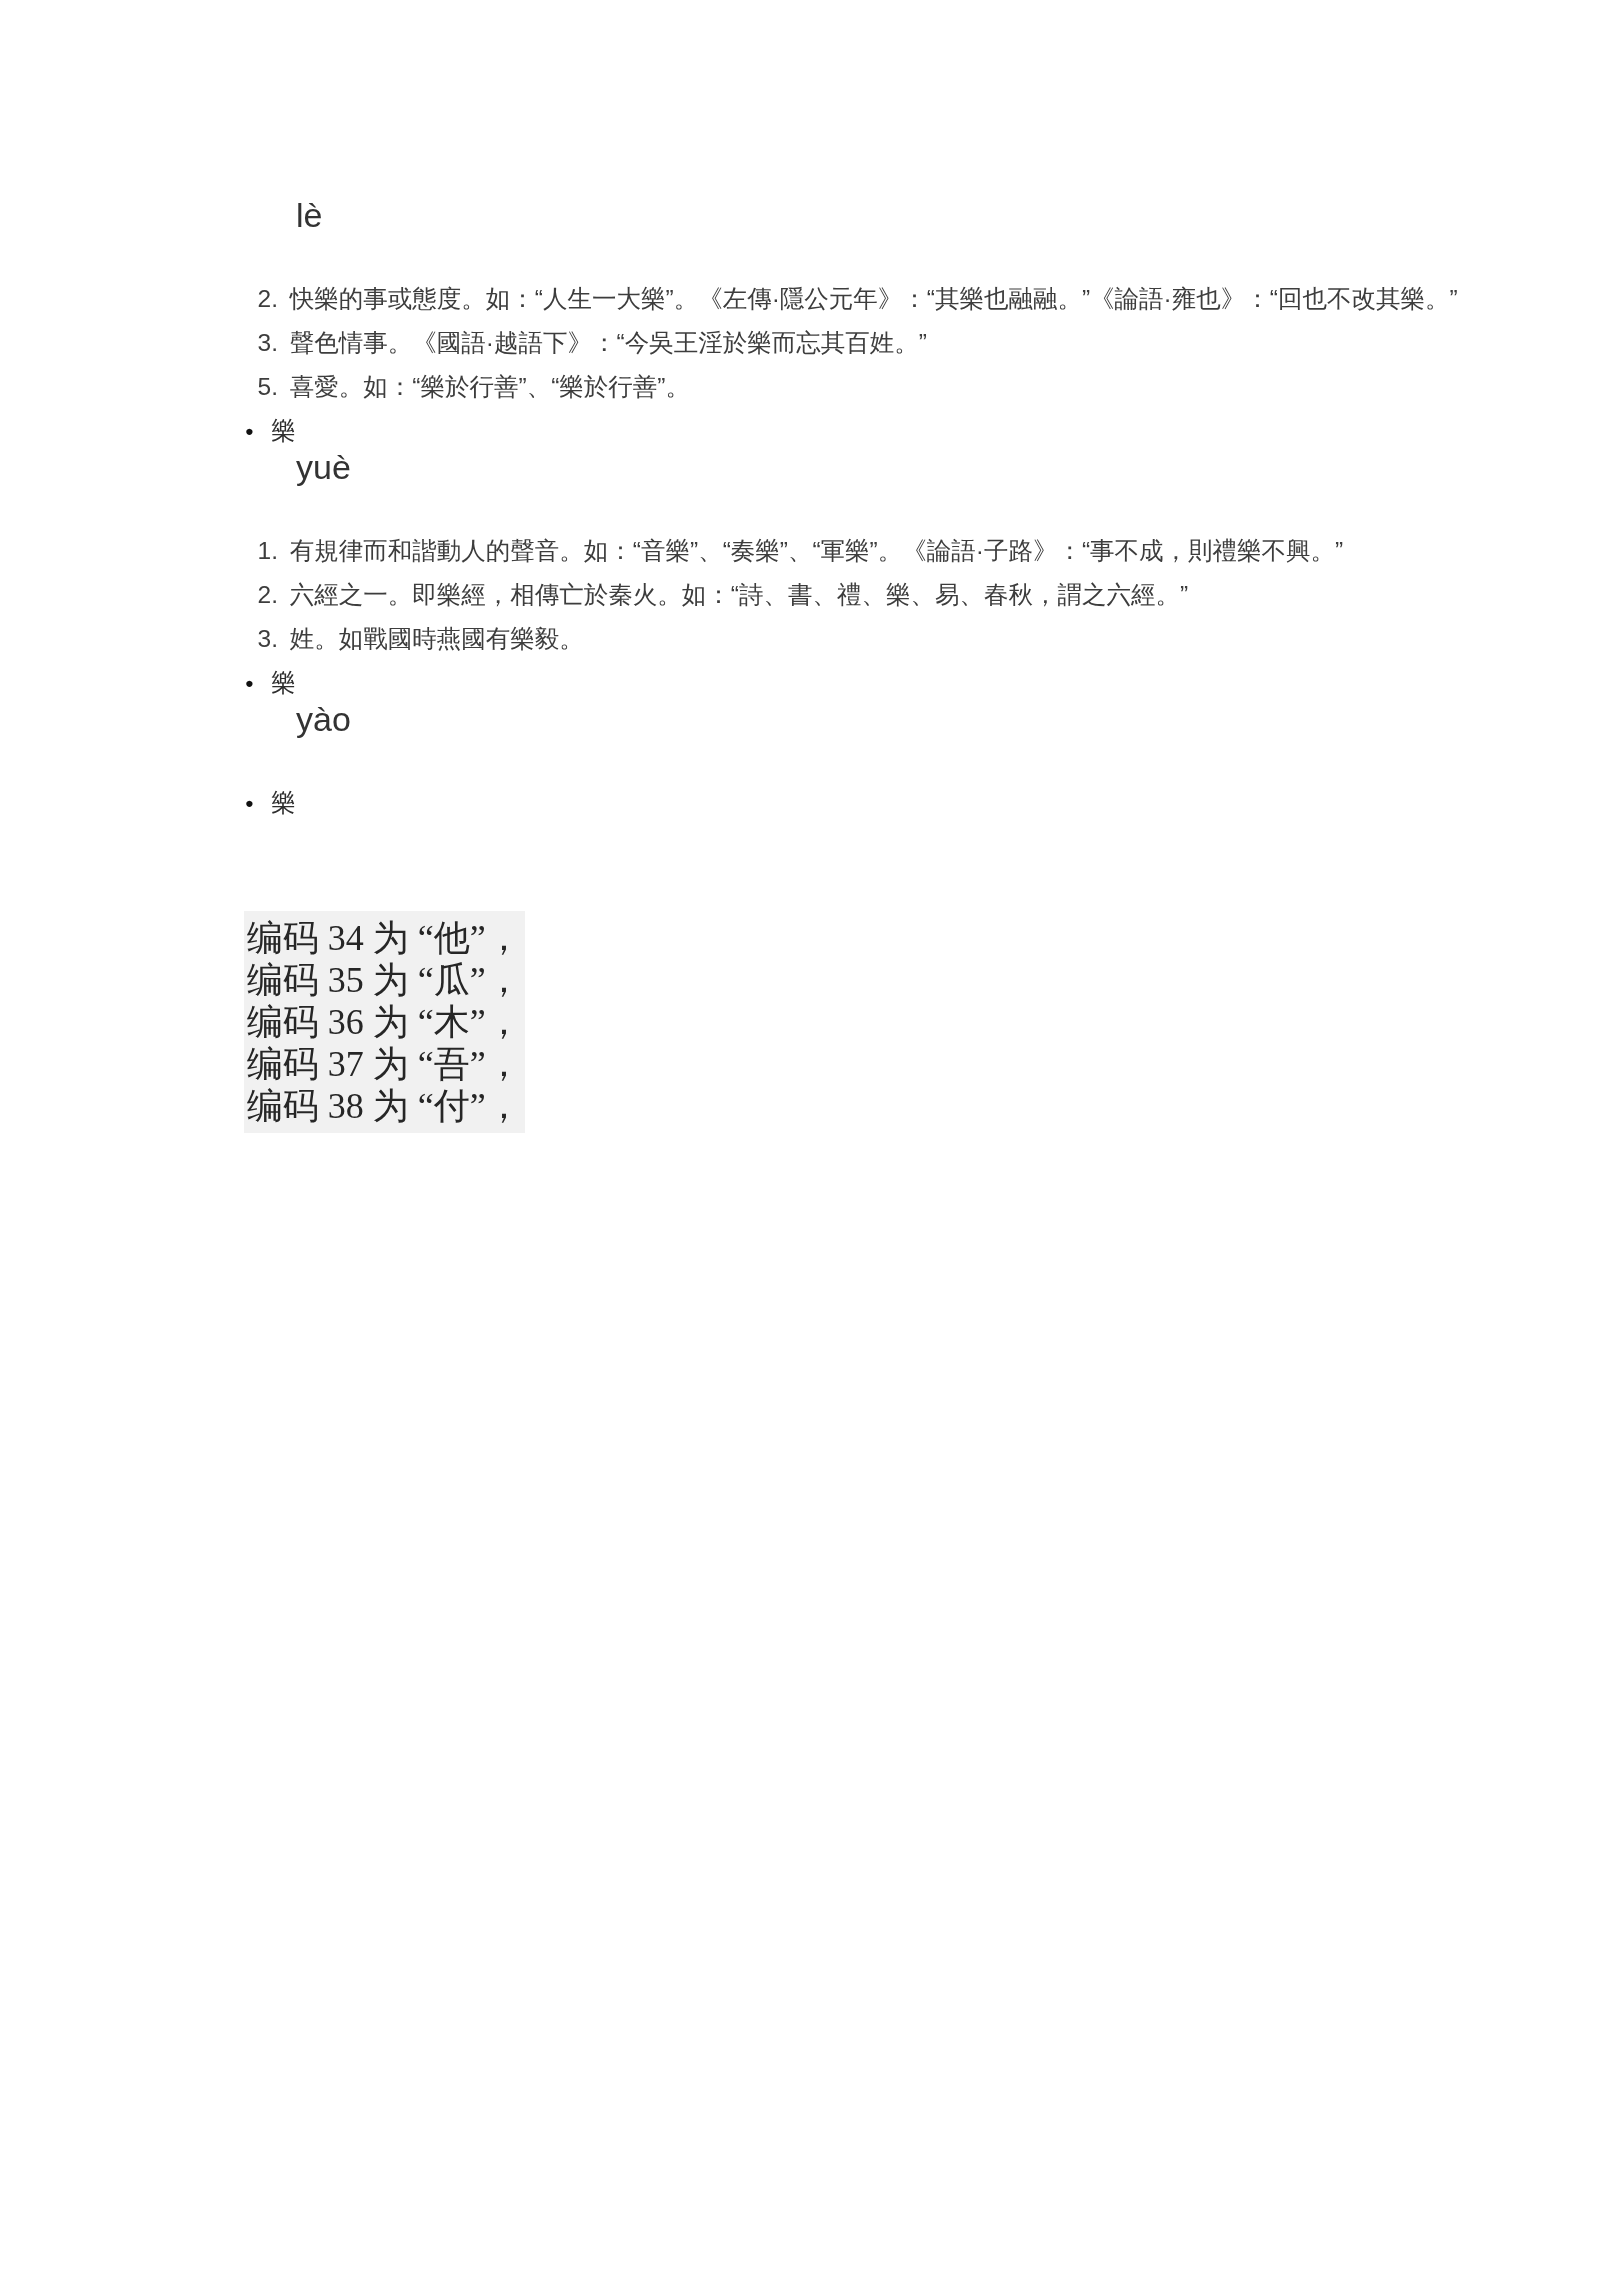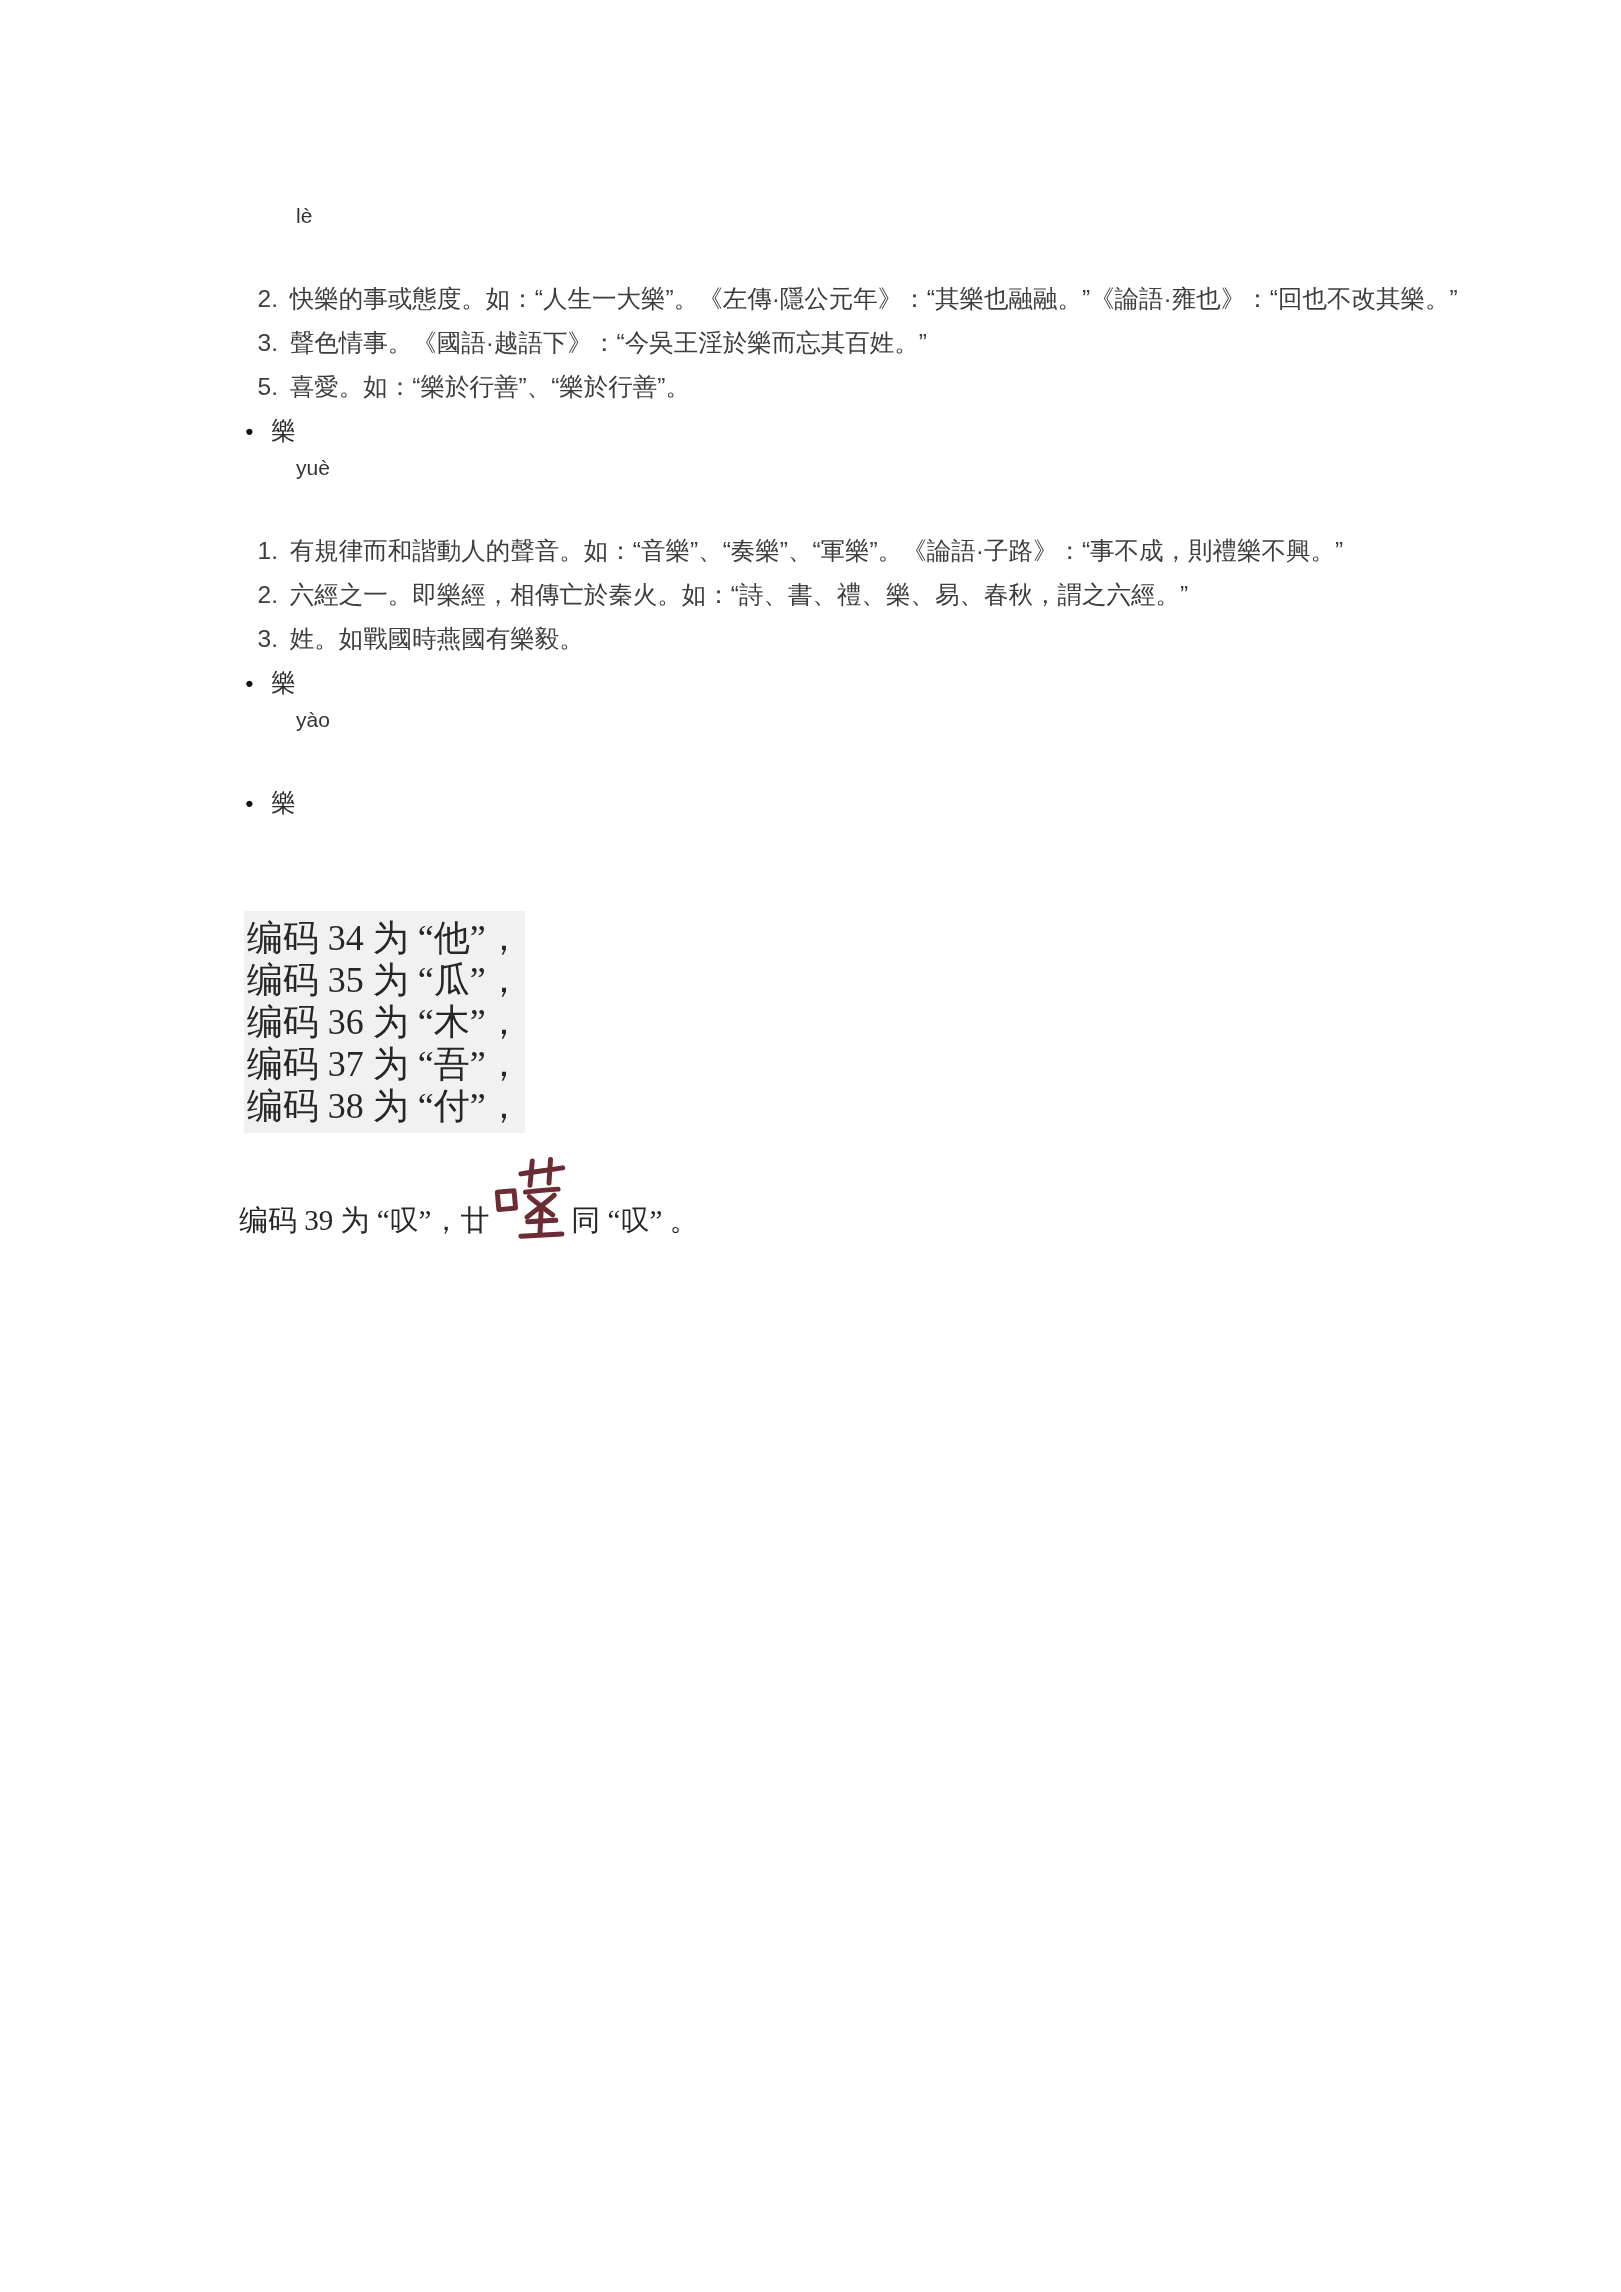--- a/index.html
+++ b/index.html
@@ -8,21 +8,21 @@
     height:2293px;
     position:relative;
     font-family:"Liberation Sans", sans-serif;
     color:#3d3d3d;
     overflow:hidden;
   }
   .doc{
     padding:201px 161px 0 239px;
   }
   .pinyin{
-    font-size:21px;
+    font-size:34px;
     line-height:29px;
     margin-left:57px;
     margin-bottom:47px;
     color:#333333;
   }
   .def-list{margin:0;}
   .li{
     font-size:24.5px;
     line-height:44px;
     text-indent:18.6px;
@@ -111,36 +111,15 @@
   <div class="bullet-row"><span class="bullet-mark">●</span><span>樂</span></div>
 
   <div class="code-block">
     <div class="code-line">编码 34 为 “他”，</div>
     <div class="code-line">编码 35 为 “瓜”，</div>
     <div class="code-line">编码 36 为 “木”，</div>
     <div class="code-line">编码 37 为 “吾”，</div>
     <div class="code-line">编码 38 为 “付”，</div>
   </div>
 
-  <div class="final-line">
-    <span>编码 39 为 “叹”，廿</span><span class="glyph-img"><svg viewBox="0 0 100 112" width="76" height="91" xmlns="http://www.w3.org/2000/svg">
-      <g fill="none" stroke="#6b2d33" stroke-width="6.5" stroke-linecap="round" stroke-linejoin="round">
-
-        <path d="M7 45 L29 43 L31 66 L9 68 Z"></path>
-
-        <path d="M38 21 C55 18, 75 16, 93 13"></path>
-        <path d="M53 4 L50 36"></path>
-        <path d="M77 2 L75 33"></path>
-
-        <path d="M44 45 C58 43, 72 42, 87 41"></path>
-
-        <path d="M49 51 C58 59, 68 66, 80 75"></path>
-        <path d="M82 49 C70 60, 58 68, 46 78"></path>
-
-        <path d="M65 63 L63 101"></path>
-        <path d="M47 84 L84 82"></path>
-        <path d="M38 103 L92 100"></path>
-      </g>
-    </svg></span><span>同 “叹” 。</span>
-  </div>
 
 </div>
 
 
 </body></html>

